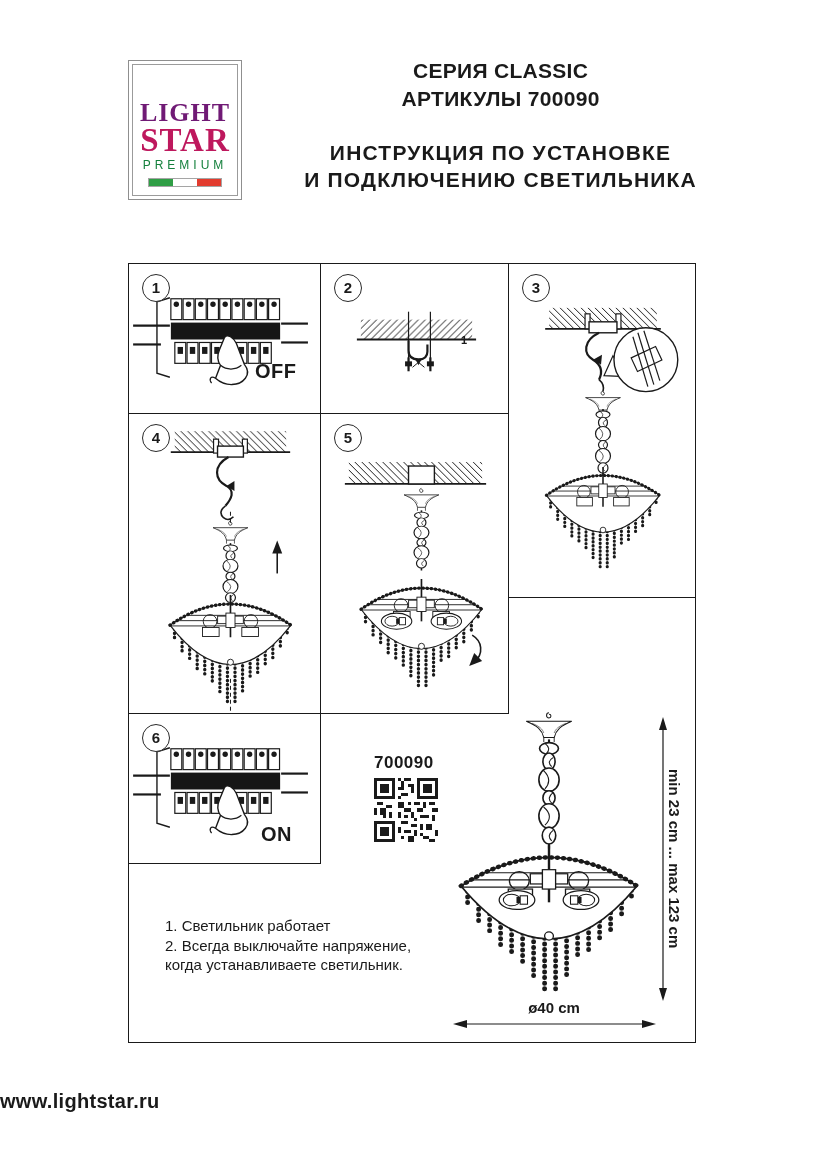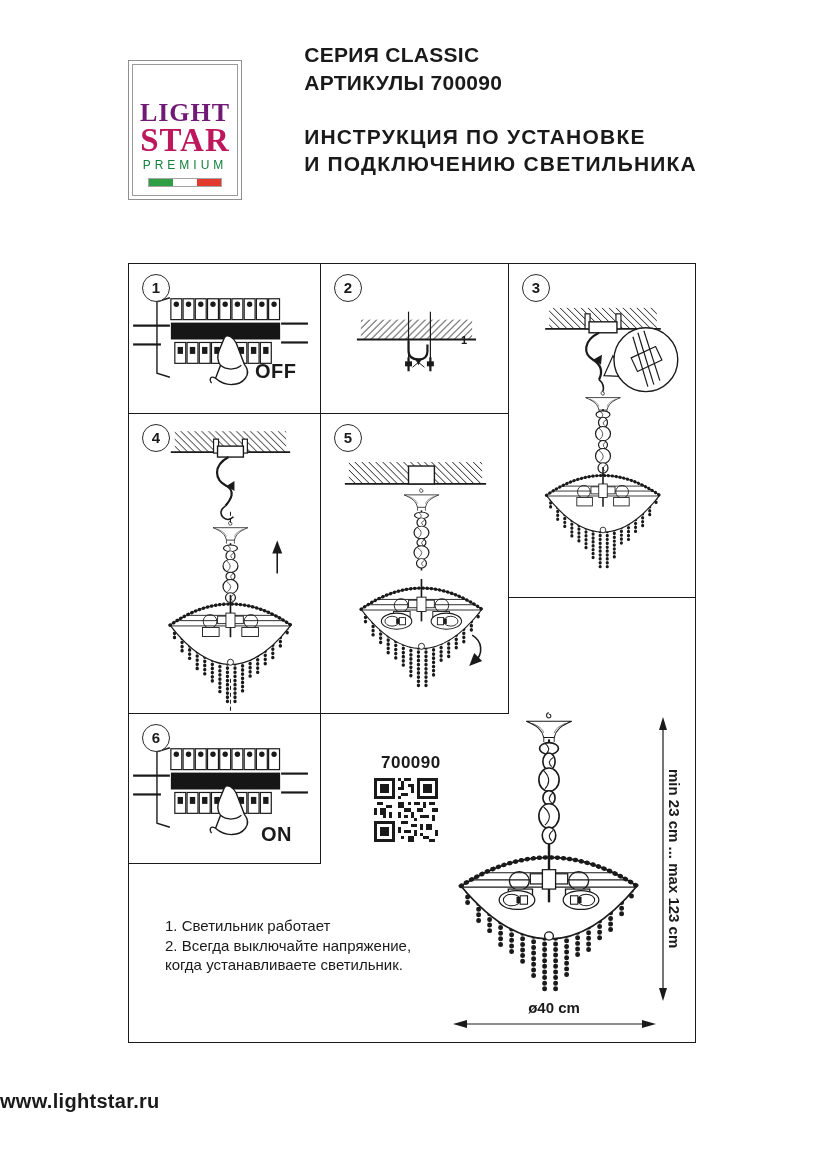--- a/index.html
+++ b/index.html
@@ -13,21 +13,21 @@
               padding-top:36px;box-sizing:border-box;}
   .logo-light{font-family:"Liberation Serif",serif;font-weight:bold;font-size:26px;line-height:24px;
               letter-spacing:1px;color:#701a75;}
   .logo-star{font-family:"Liberation Serif",serif;font-weight:bold;font-size:33px;line-height:31px;
              letter-spacing:1px;color:#be185d;}
   .logo-premium{font-size:12px;line-height:15px;letter-spacing:4px;color:#15803d;margin-top:2px;}
   .logo-flag{width:72px;height:7px;margin:5px auto 0;border:1px solid #a5a5a5;display:flex;}
   .logo-flag span{flex:1;}
   .flag-g{background:#2f9e45;} .flag-w{background:#ffffff;} .flag-r{background:#e23b2e;}
 
-  .header-text{position:absolute;right:129px;top:41px;text-align:left;}
+  .header-text{position:absolute;right:129px;top:57px;text-align:center;}
   .hd-series{font-size:21px;font-weight:bold;line-height:28px;letter-spacing:0.3px;}
   .hd-title{margin-top:26px;font-size:21px;font-weight:bold;line-height:27px;letter-spacing:1.2px;}
 
   
   .board{position:absolute;left:128px;top:263px;width:568px;height:780px;
          border:1.5px solid #1a1a1a;box-sizing:border-box;}
   .panel{position:absolute;box-sizing:border-box;}
   .p1{left:0;top:0;width:192px;height:150px;border-right:1.5px solid #1a1a1a;border-bottom:1.5px solid #1a1a1a;}
   .p2{left:192px;top:0;width:188px;height:150px;border-right:1.5px solid #1a1a1a;border-bottom:1.5px solid #1a1a1a;}
   .p3{left:380px;top:0;width:187px;height:334px;border-bottom:1.5px solid #1a1a1a;}
@@ -35,21 +35,21 @@
   .p5{left:192px;top:150px;width:188px;height:300px;border-right:1.5px solid #1a1a1a;border-bottom:1.5px solid #1a1a1a;}
   .p6{left:0;top:450px;width:192px;height:150px;border-right:1.5px solid #1a1a1a;border-bottom:1.5px solid #1a1a1a;}
 
   .badge{position:absolute;left:13px;top:10px;width:26px;height:26px;border:1.4px solid #2a2a2a;
          border-radius:50%;font-size:15px;font-weight:bold;text-align:center;line-height:26px;
          background:#fff;z-index:3;}
   .art{position:absolute;left:0;top:0;width:100%;height:100%;z-index:1;}
   .switch-label{position:absolute;font-size:20px;font-weight:600;z-index:2;letter-spacing:0.5px;}
   .callout{position:absolute;font-size:11px;font-weight:bold;z-index:2;}
 
-  .product-label{position:absolute;left:252px;top:489px;font-size:17px;font-weight:bold;letter-spacing:0.5px;}
+  .product-label{position:absolute;left:245px;top:489px;font-size:17px;font-weight:bold;letter-spacing:0.5px;}
   .qr{position:absolute;left:245px;top:514px;width:64px;height:64px;}
 
   .big-art{position:absolute;left:310px;top:440px;width:258px;height:340px;}
   .dim-v{position:absolute;left:537px;top:505px;height:200px;writing-mode:vertical-rl;
          font-size:15px;font-weight:bold;white-space:nowrap;}
   .dim-h{position:absolute;left:390px;top:735px;width:70px;text-align:center;font-size:15px;font-weight:bold;}
 
   .notes{position:absolute;left:36px;top:652px;width:310px;font-size:15px;line-height:19.5px;}
 
   .footer{position:absolute;left:0;top:1090px;width:100%;text-align:left;

